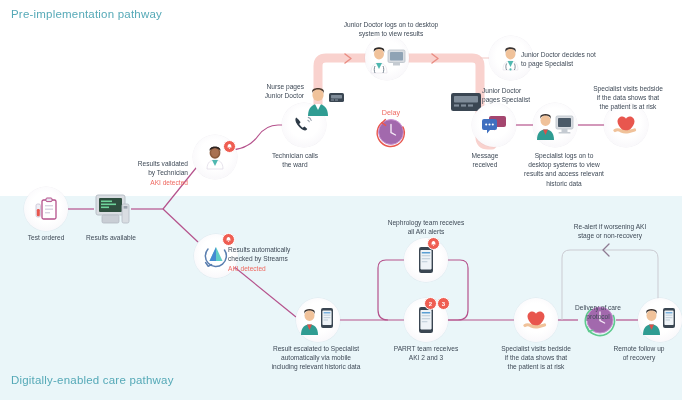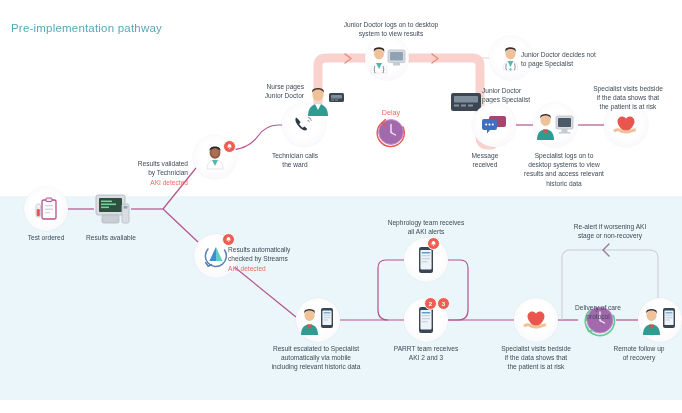--- a/index.html
+++ b/index.html
@@ -5,21 +5,21 @@
   html,body{margin:0;padding:0;background:#ffffff;}
   body{width:682px;height:413px;overflow:hidden;
        font-family:"Liberation Sans","DejaVu Sans",sans-serif;}
   #stage{position:relative;width:682px;height:413px;background:#ffffff;}
 
   
   .band-digital{position:absolute;left:0;top:196px;width:682px;height:204px;background:#eaf6f9;}
 
   
   .section-title{position:absolute;color:#55a9b7;font-size:11.5px;letter-spacing:.2px;white-space:nowrap;}
-  #title-pre{left:11px;top:22px;}
+  #title-pre{left:11px;top:8px;}
   #title-dig{left:11px;top:374px;}
 
   
   #wires{position:absolute;left:0;top:0;width:682px;height:413px;}
 
   
   .node{position:absolute;width:44px;height:44px;border-radius:50%;
         background:radial-gradient(circle at 50% 45%,#ffffff 45%,#f4f2f7 100%);
         box-shadow:0 0 0 0.5px rgba(180,170,195,.18);
         display:flex;align-items:center;justify-content:center;}
@@ -84,20 +84,21 @@
 
     <path fill="none" stroke="#b5528c" stroke-width="1.2" d="M552,320 L578,320"></path>
 
     <path fill="none" stroke="#b5528c" stroke-width="1.2" d="M616,320 L638,320"></path>
 
     <path fill="none" stroke="#cbcbd2" stroke-width="1" d="M562,320 L562,258 Q562,250 570,250 L650,250 Q658,250 658,258 L658,320"></path>
     <path d="M609,244 L603,250 L609,256" fill="none" stroke="#8e7a92" stroke-width="1.3" stroke-linecap="round" stroke-linejoin="round"></path>
   </svg>
 
   <div class="section-title" id="title-pre">Pre-implementation pathway</div>
+  <div class="section-title" id="title-dig">Digitally-enabled care pathway</div>
 
   <div class="node" style="left:24px;top:187px;">
     <svg width="26" height="26" viewBox="0 0 26 26">
       <rect x="9" y="4" width="14" height="19" rx="1.5" fill="#fff" stroke="#b5528c" stroke-width="1.3"></rect>
       <rect x="13" y="2" width="6" height="3.6" rx="1" fill="#e9e4f0" stroke="#b5528c" stroke-width="1"></rect>
       <rect x="12" y="9" width="8" height="1.4" fill="#d8d4e2"></rect>
       <rect x="12" y="12.5" width="8" height="1.4" fill="#d8d4e2"></rect>
       <rect x="12" y="16" width="5" height="1.4" fill="#d8d4e2"></rect>
       <rect x="3" y="8" width="4.5" height="13" rx="1.6" fill="#f0eef5" stroke="#c7c2d3" stroke-width=".8"></rect>
       <rect x="3.8" y="13" width="3" height="7.2" rx="1.2" fill="#e8564e"></rect>

